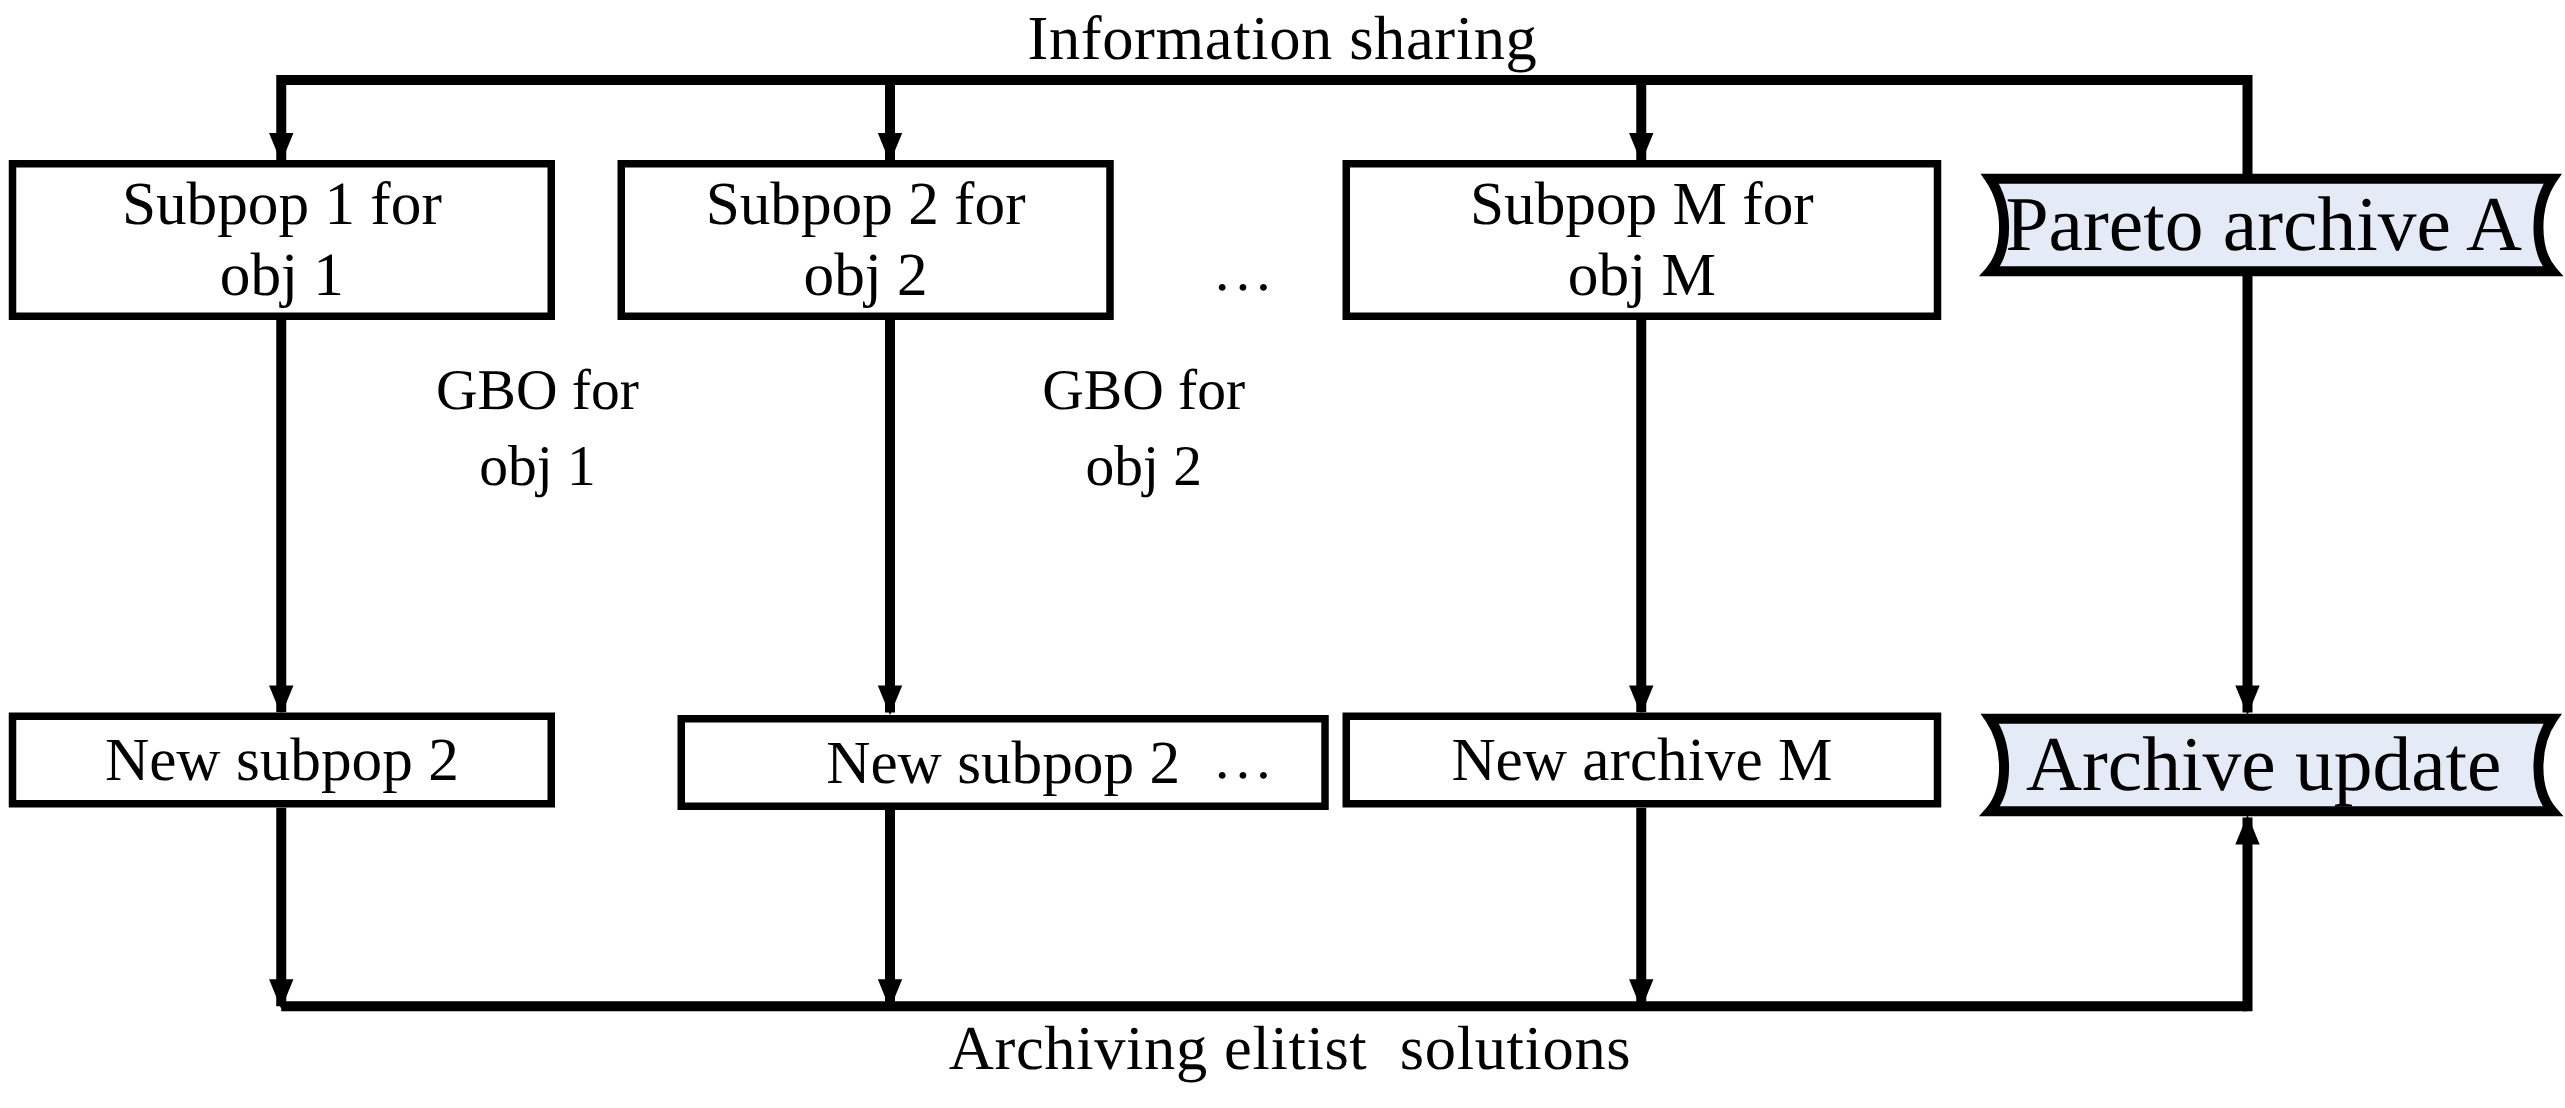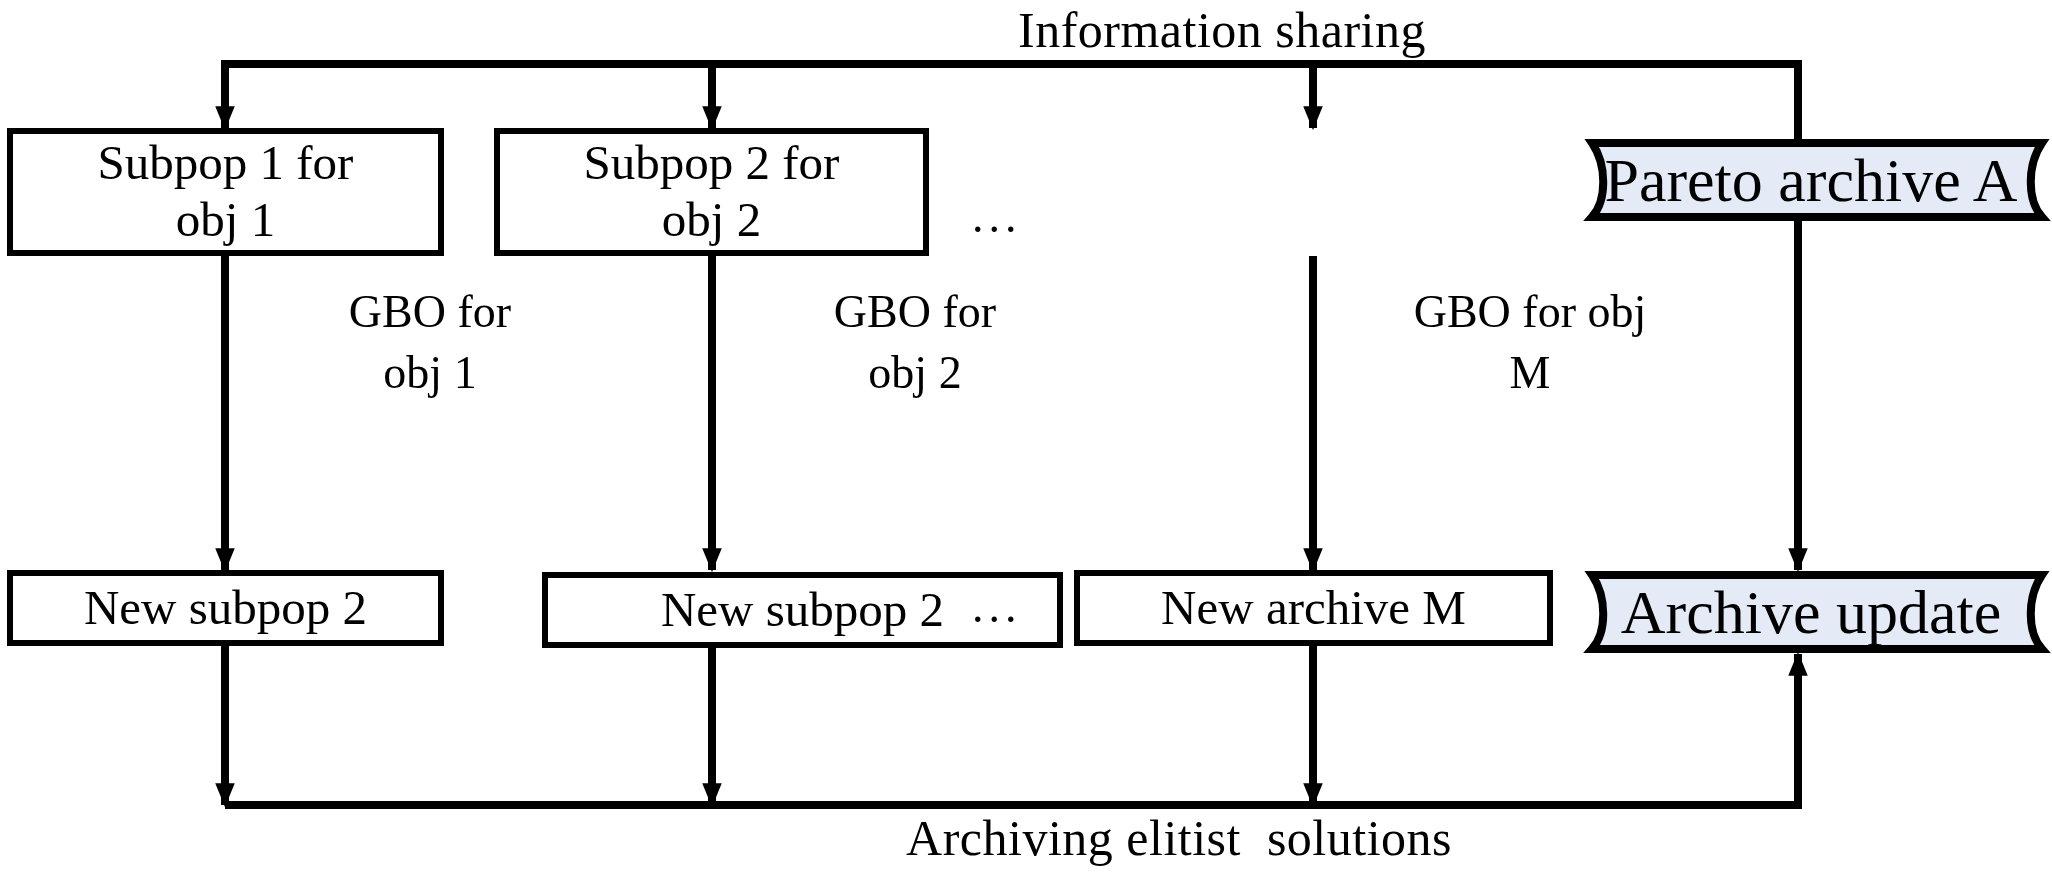--- a/index.html
+++ b/index.html
@@ -32,21 +32,20 @@
   .label {
     position: absolute;
     text-align: center;
     white-space: pre;
     line-height: 1.06;
     color: #000;
   }
   .title-label {
     font-size: 50px;
     letter-spacing: 0.5px;
-    text-align: right;
   }
   .edge-label {
     font-size: 46px;
     line-height: 1.32;
   }
   .ellipsis {
     position: absolute;
     font-size: 46px;
     letter-spacing: 5px;
     color: #000;
@@ -136,48 +135,50 @@
     </g>
   </svg>
 
   <div class="label title-label" style="left:626px; top:4px; width:800px;">Information sharing</div>
 
   <div class="box" style="left:7px; top:128px; width:437px; height:128px;">
     <span class="box-inner">Subpop 1 for
 obj 1</span>
   </div>
 
-  <div class="box" style="left:494px; top:128px; width:435px; height:128px;">
+  <div class="box" style="left:494px; top:128px; width:397px; height:128px;">
     <span class="box-inner">Subpop 2 for
 obj 2</span>
   </div>
 
   <div class="ellipsis" style="left:972px; top:190px;">...</div>
 
+  <div class="box" style="left:1074px; top:128px; width:479px; height:128px;">
+    <span class="box-inner">Subpop M for
+obj M</span>
+  </div>
 
   <div class="tape" style="left:1570px; top:138px; width:482px; height:84px;">
     <svg width="482" height="84" viewBox="0 0 482 84" xmlns="http://www.w3.org/2000/svg">
       <path d="M 22 5
                L 472 5
                C 457 27, 457 62, 472 79
                L 22 79
                C 37 62, 37 27, 22 5
                Z" fill="#e4eaf6" stroke="#000000" stroke-width="8" stroke-linejoin="miter"></path>
     </svg>
     <div class="tape-text">Pareto archive A</div>
   </div>
 
   <div class="label edge-label" style="left:245px; top:282px; width:370px;">GBO for
 obj 1</div>
 
   <div class="label edge-label" style="left:730px; top:282px; width:370px;">GBO for
 obj 2</div>
 
-  <div class="label edge-label" style="left:1330px; top:282px; width:400px;">GBO for obj
-M</div>
 
   <div class="box" style="left:7px; top:570px; width:437px; height:76px;">
     <span class="box-inner">New subpop 2</span>
   </div>
 
   <div class="box" style="left:494px; top:572px; width:521px; height:76px;margin-left:48px;">
     <span class="box-inner">New subpop 2</span>
   </div>
 
   <div class="ellipsis" style="left:972px; top:580px;">...</div>

